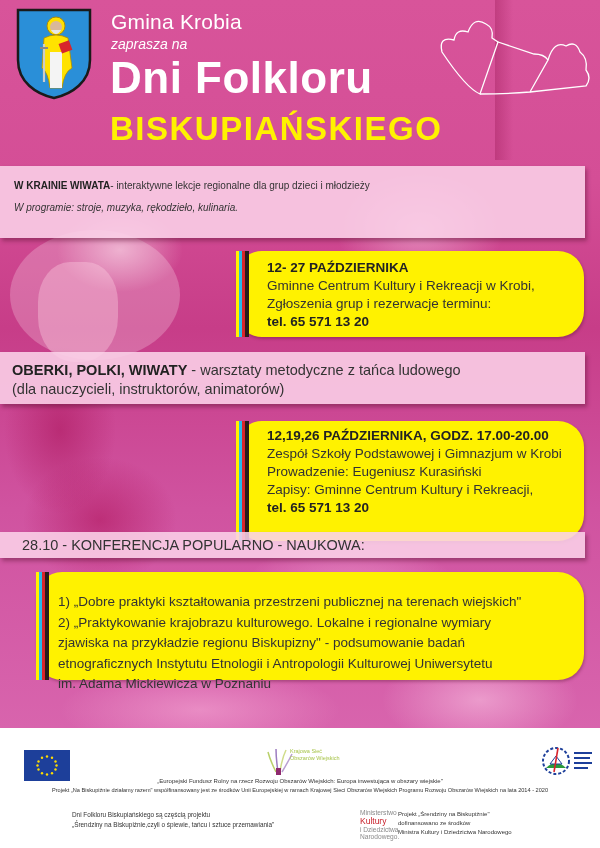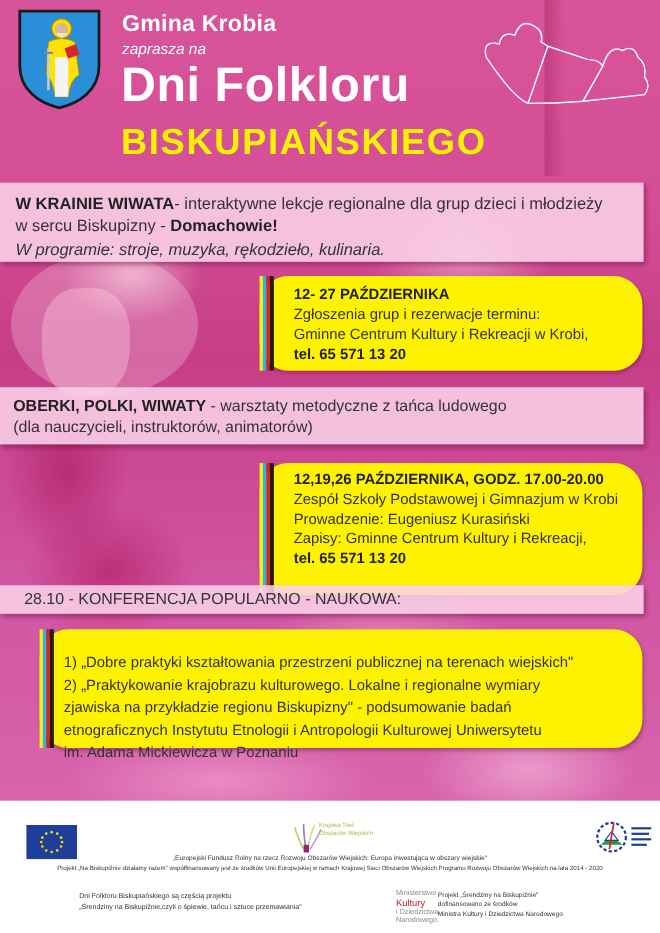--- a/index.html
+++ b/index.html
@@ -29,21 +29,21 @@
   .stripe-dark {
     position: absolute; left: 495px; top: 0; width: 18px; height: 160px;
     background: linear-gradient(90deg, rgba(150,20,80,0.35), rgba(150,20,80,0));
   }
 
   
   .crest {
     position: absolute; left: 16px; top: 8px; width: 76px; height: 92px;
   }
   .header-org {
-    position: absolute; left: 111px; top: 10px; color: #ffffff; font-weight: bold;
+    position: absolute; left: 111px; top: 10px; color: #ffffff; font-weight: normal;
     font-size: 21px; letter-spacing: 0.2px;
   }
   .header-invite {
     position: absolute; left: 111px; top: 36px; color: #ffffff; font-style: italic;
     font-size: 14px;
   }
   .header-title {
     position: absolute; left: 110px; top: 56px; color: #ffffff; font-weight: bold;
     font-size: 44px; letter-spacing: 0.5px; line-height: 1; text-align: center;
   }
@@ -51,21 +51,21 @@
     position: absolute; left: 110px; top: 112px; color: #fff200; font-weight: bold;
     font-size: 33px; letter-spacing: 1.5px; line-height: 1;
   }
   .cloud-deco { position: absolute; left: 436px; top: 10px; width: 170px; height: 90px; }
 
   
   .panel-pink {
     position: absolute; left: 0; background: rgba(250,210,232,0.88);
     box-shadow: 2px 3px 4px rgba(90,20,50,0.45); color: #333;
   }
-  .panel1 { top: 166px; width: 585px; height: 72px; padding: 10px 14px 0 14px; font-size: 15px; line-height: 20px; }
+  .panel1 { top: 166px; width: 585px; height: 72px; padding: 10px 14px 0 14px; font-size: 10px; line-height: 20px; }
   .panel2 { top: 352px; width: 585px; height: 52px; padding: 9px 12px 4px 12px; font-size: 14.5px; line-height: 19px; }
   .panel3 { top: 532px; width: 585px; height: 26px; padding: 4px 22px 0 22px; font-size: 14.5px; line-height: 18px; }
   .b { font-weight: bold; color: #222; }
   .i { font-style: italic; }
 
   
   .panel-yellow {
     position: absolute; background: #fff200; color: #333;
     box-shadow: 1px 2px 3px rgba(90,20,50,0.35);
     border-radius: 26px;
@@ -127,36 +127,33 @@
       <path d="M62 32 Q80 38 98 44 Q108 44 112 50 L94 82 Q70 84 44 84"></path>
       <path d="M112 50 Q118 30 130 36 Q140 30 144 42 Q152 48 150 60 Q156 68 150 76 L94 82"></path>
     </g>
   </svg>
 </div>
 
 <div class="panel-pink panel1">
   <div>
     <span class="b">W KRAINIE WIWATA</span><span>- interaktywne lekcje regionalne dla grup dzieci i młodzieży</span>
   </div>
-  <div>
-    <span>w sercu Biskupizny - </span><span class="b">Domachowie!</span>
-  </div>
   <div class="i" style="margin-top:2px">W programie: stroje, muzyka, rękodzieło, kulinaria.</div>
 </div>
 
 <div class="panel-yellow box1">
   <div class="bars">
       <span class="bar-y"></span>
       <span class="bar-c"></span>
       <span class="bar-r"></span>
       <span class="bar-k"></span>
     </div>
   <div class="b">12- 27 PAŹDZIERNIKA</div>
+  <div>Gminne Centrum Kultury i Rekreacji w Krobi,</div>
   <div>Zgłoszenia grup i rezerwacje terminu:</div>
-  <div>Gminne Centrum Kultury i Rekreacji w Krobi,</div>
   <div class="b">tel. 65 571 13 20</div>
 </div>
 
 <div class="panel-pink panel2">
   <div>
     <span class="b">OBERKI, POLKI, WIWATY</span><span> - warsztaty metodyczne z tańca ludowego</span>
   </div>
   <div>(dla nauczycieli, instruktorów, animatorów)</div>
 </div>
 

